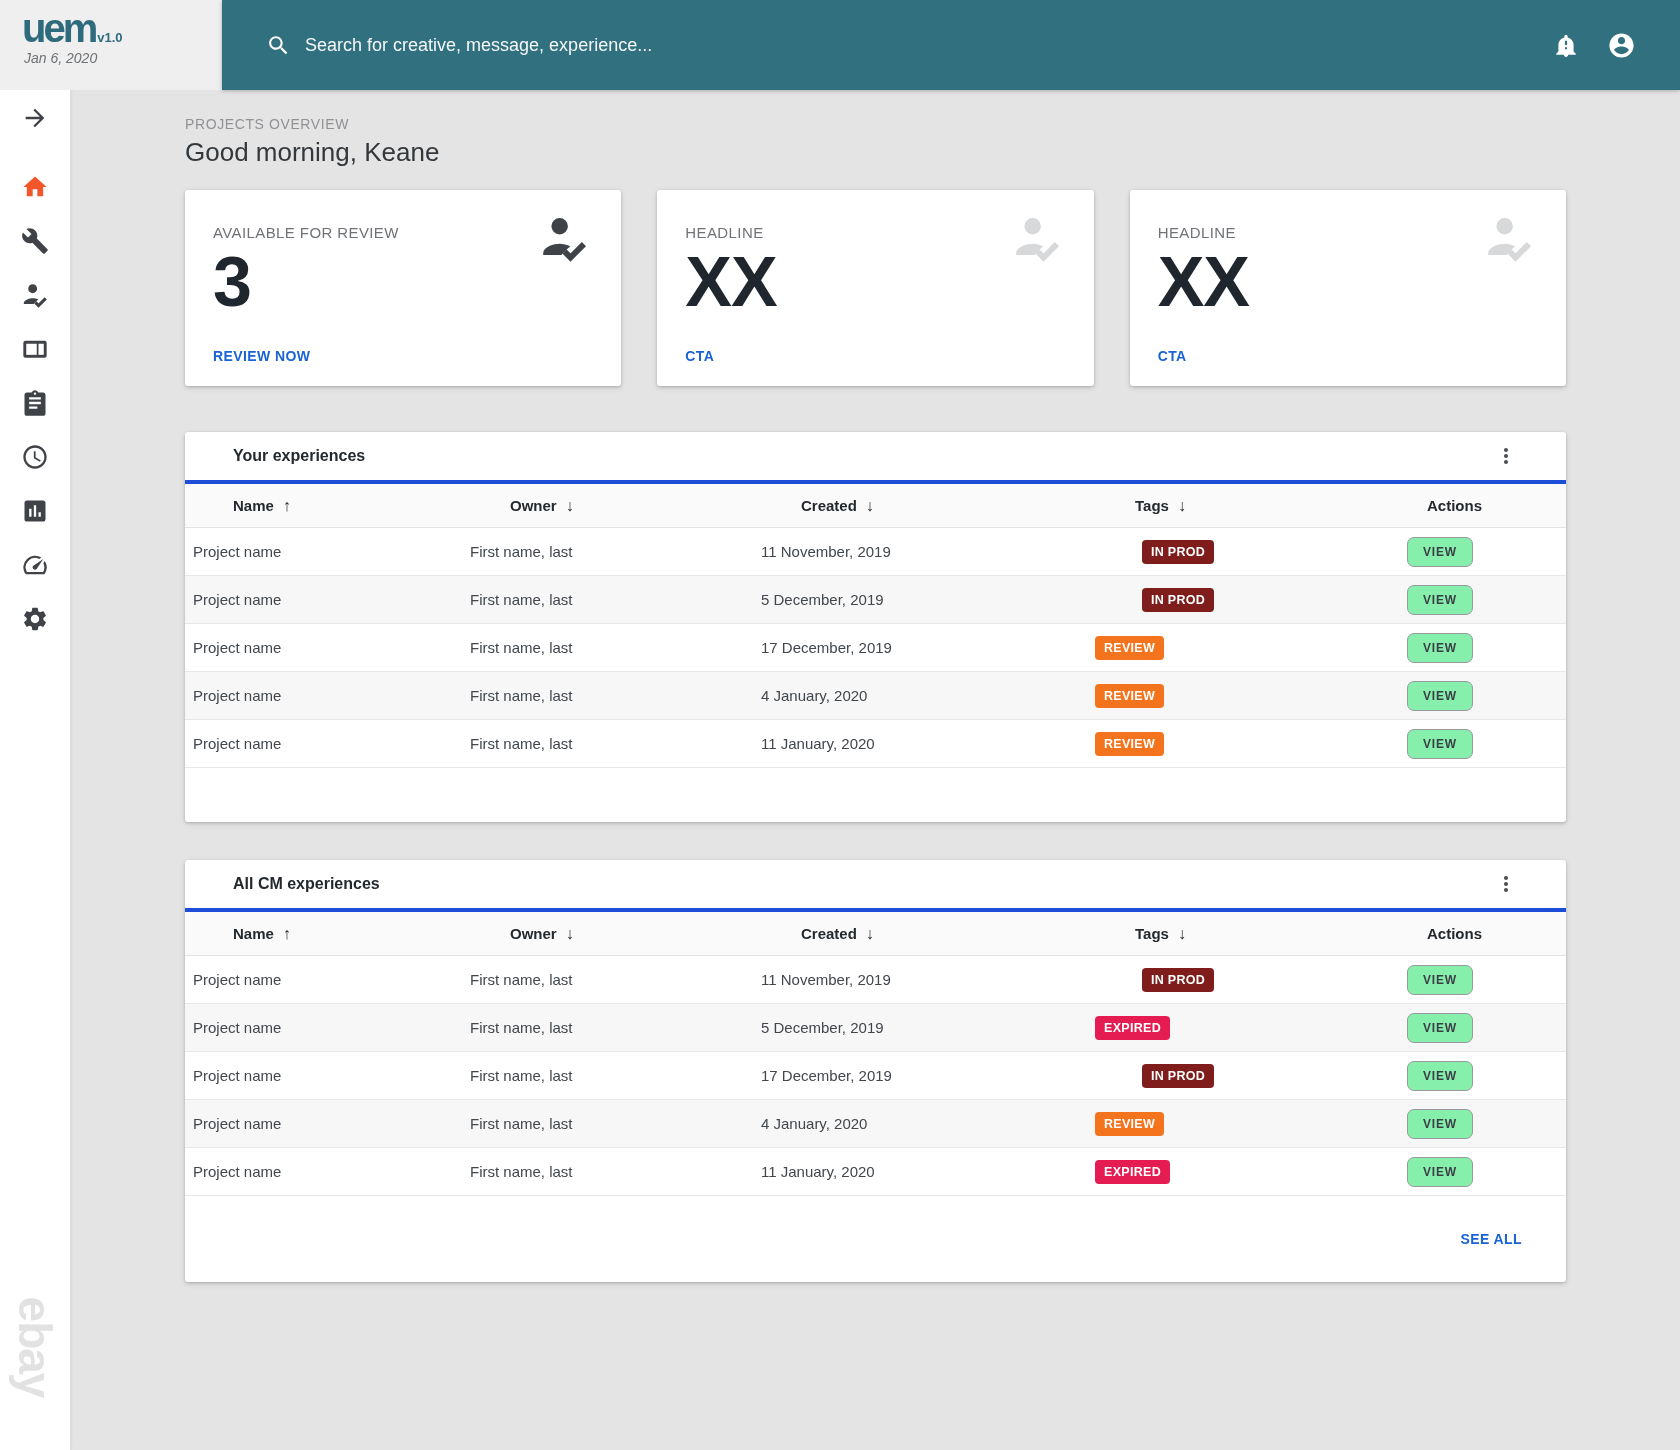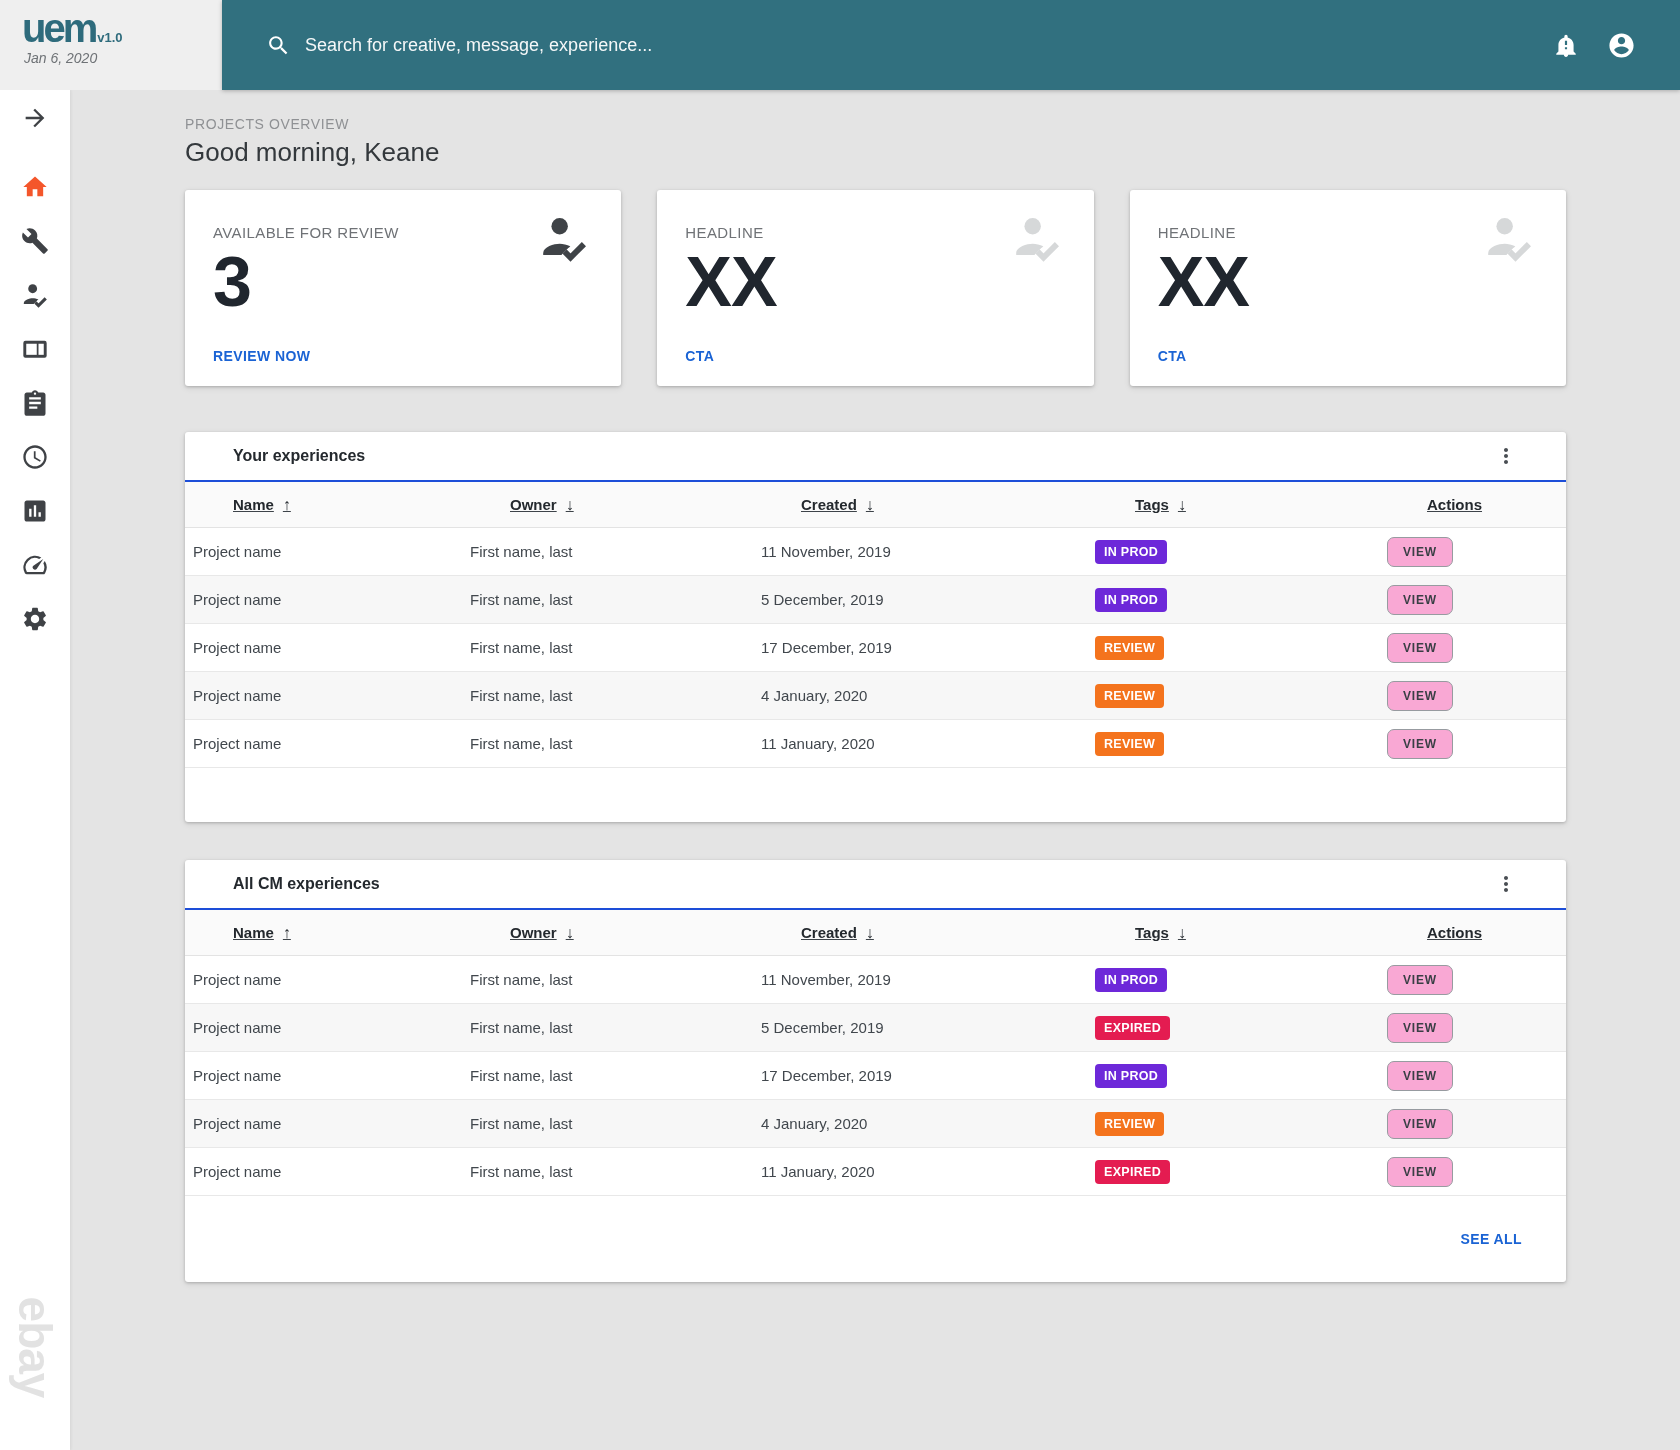--- a/index.html
+++ b/index.html
@@ -79,36 +79,36 @@
     background:#ffffff; border-radius:3px;
     box-shadow:0 1px 3px rgba(0,0,0,.2), 0 2px 7px rgba(0,0,0,.09);
   }
   .table-title-row { position:relative; height:48px; display:flex; align-items:center; padding-left:48px; }
   .table-title { font-size:16px; font-weight:700; color:#24292e; }
   .kebab { position:absolute; right:48px; top:12px; width:24px; height:24px; color:#494e53; cursor:pointer; }
   .thead, .trow {
     display:grid; grid-template-columns:277px 291px 334px 292px 1fr;
     align-items:center; padding-left:48px; height:48px;
   }
-  .thead { background:#fafafa; border-top:2px solid #1d4ed8; border-bottom:1px solid #e3e3e3;text-decoration:underline; }
+  .thead { background:#fafafa; border-top:4px solid #1d4ed8; border-bottom:1px solid #e3e3e3; }
   .th { display:flex; align-items:center; font-size:15px; font-weight:700; color:#24292e; cursor:pointer; }
   .sort-arrow { margin-left:9px; font-size:16px; font-weight:400; color:#2a2f34; }
   .trow { border-bottom:1px solid #e8e8e8; font-size:15px; color:#41474d; background:#ffffff;padding-left:8px; }
   .trow.alt { background:#f7f7f7; }
   .tag {
     display:inline-block; width:max-content; padding:5px 9px; border-radius:4px;
     font-size:12.5px; font-weight:700; letter-spacing:.3px; color:#ffffff;
   }
-  .tag-green { background:#6d28d9; }
+  .tag-green { background:#7f1d1d;margin-left:47px; }
   .tag-orange { background:#f4731d; }
   .tag-red { background:#e41c51; }
   .view-btn {
-    width:max-content; background:#f9a8d4; border:1px solid #979ba0; border-radius:7px;
+    width:max-content; background:#86efac; border:1px solid #979ba0; border-radius:7px;
     padding:7px 15px; font-family:"Liberation Sans", sans-serif;
-    font-size:12px; font-weight:700; letter-spacing:.8px; color:#3a3f45; cursor:pointer;
+    font-size:12px; font-weight:700; letter-spacing:.8px; color:#3a3f45; cursor:pointer;margin-left:20px;
   }
   .tfoot { height:54px; display:flex; align-items:center; justify-content:flex-end; padding-right:44px; }
   .tfoot.tall { height:86px; }
   .see-all { font-size:14px; font-weight:700; letter-spacing:.4px; color:#1a63d4; cursor:pointer; }
 </style>
 </head>
 <body>
 
 <div class="header">
   <div class="logo-box">

